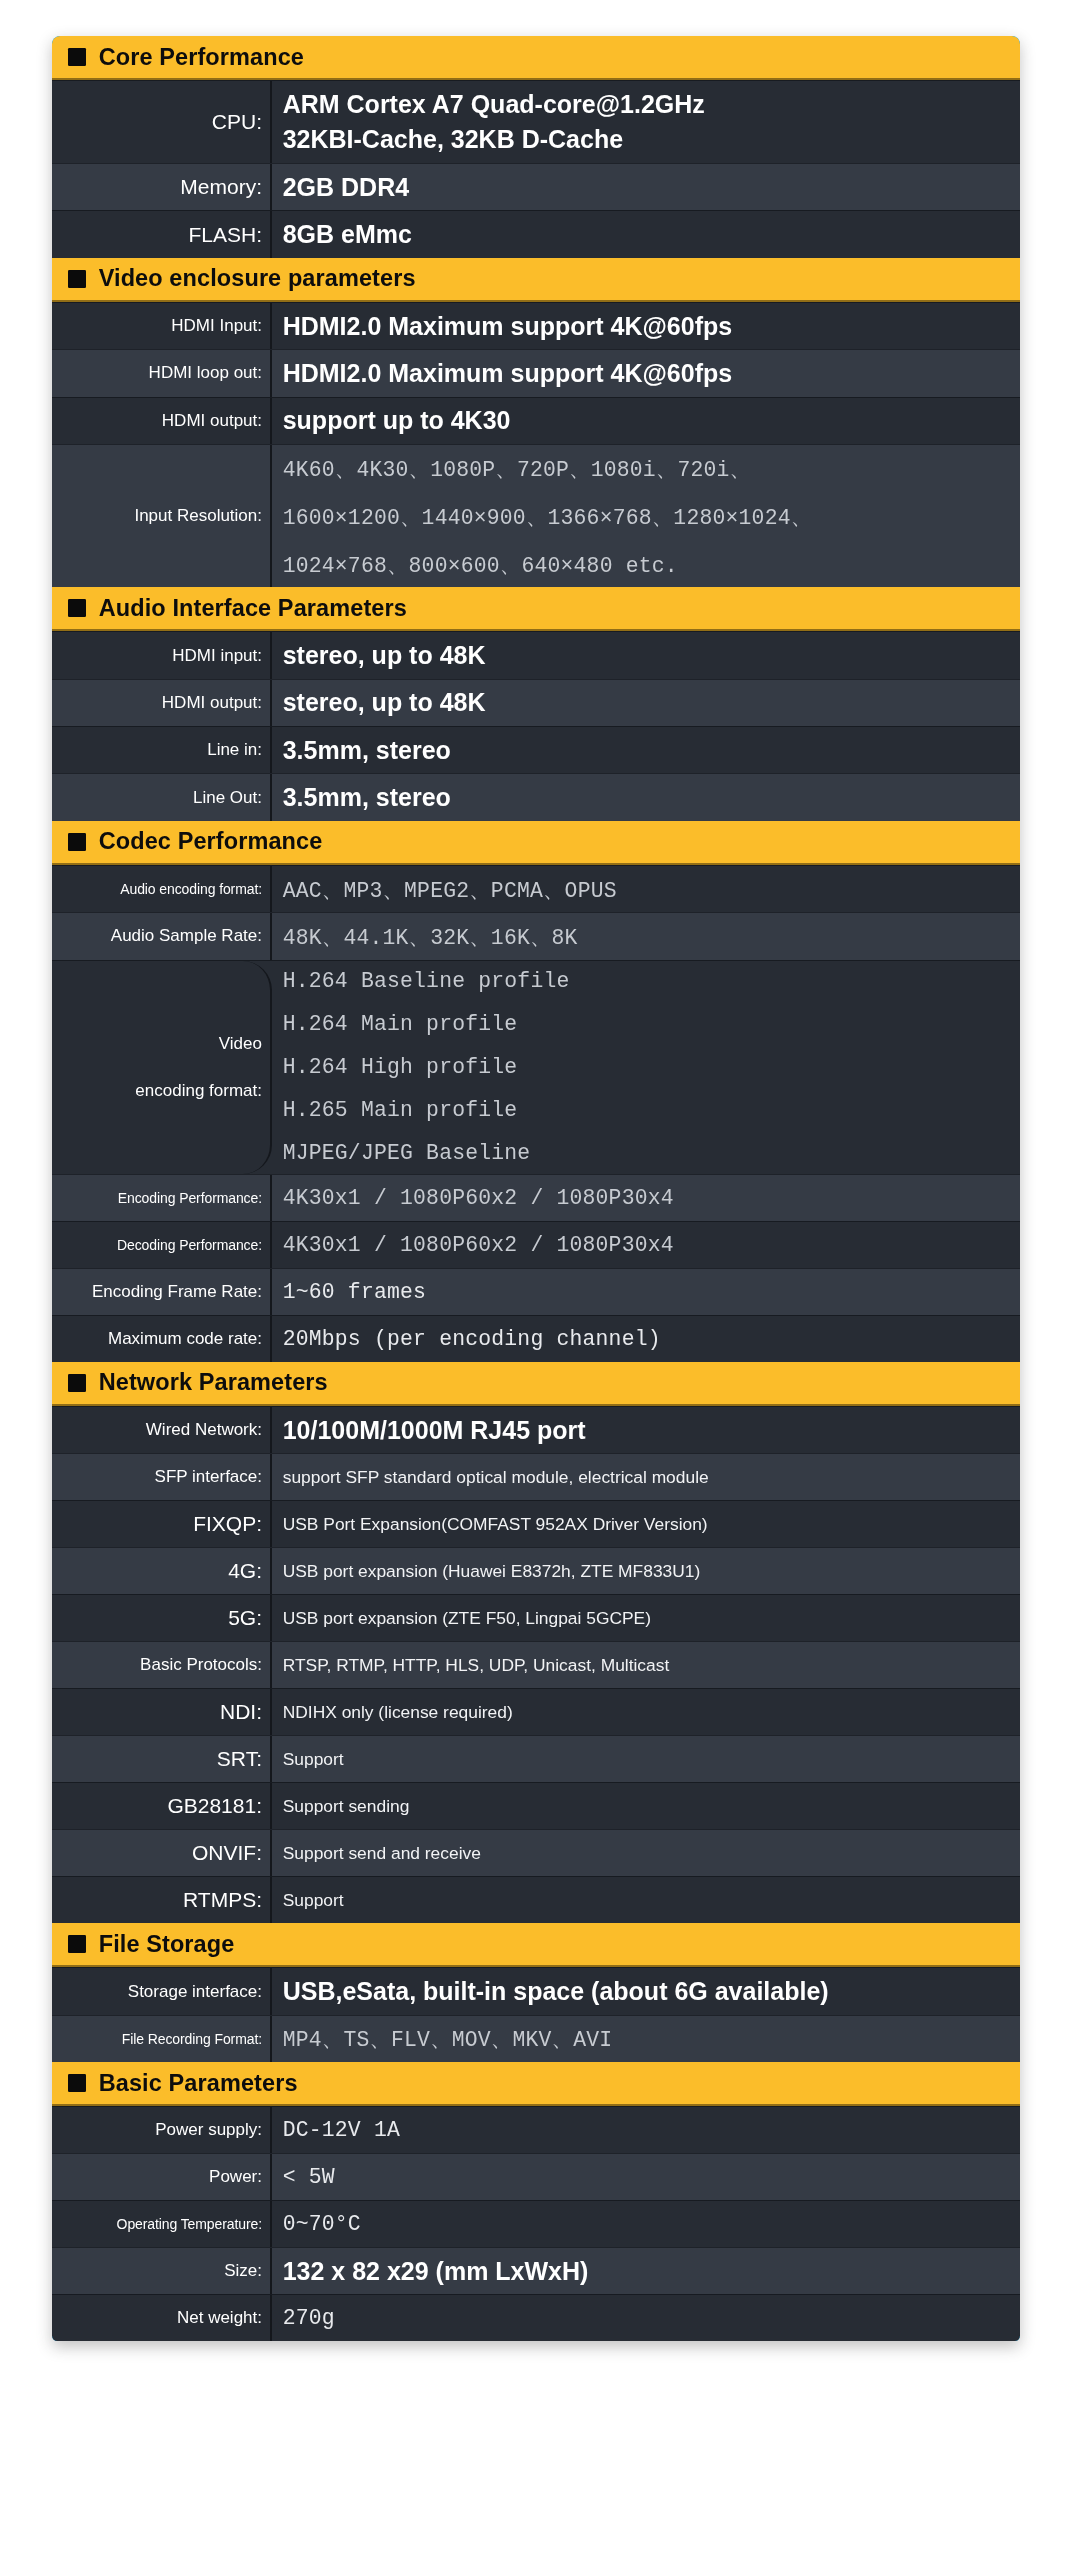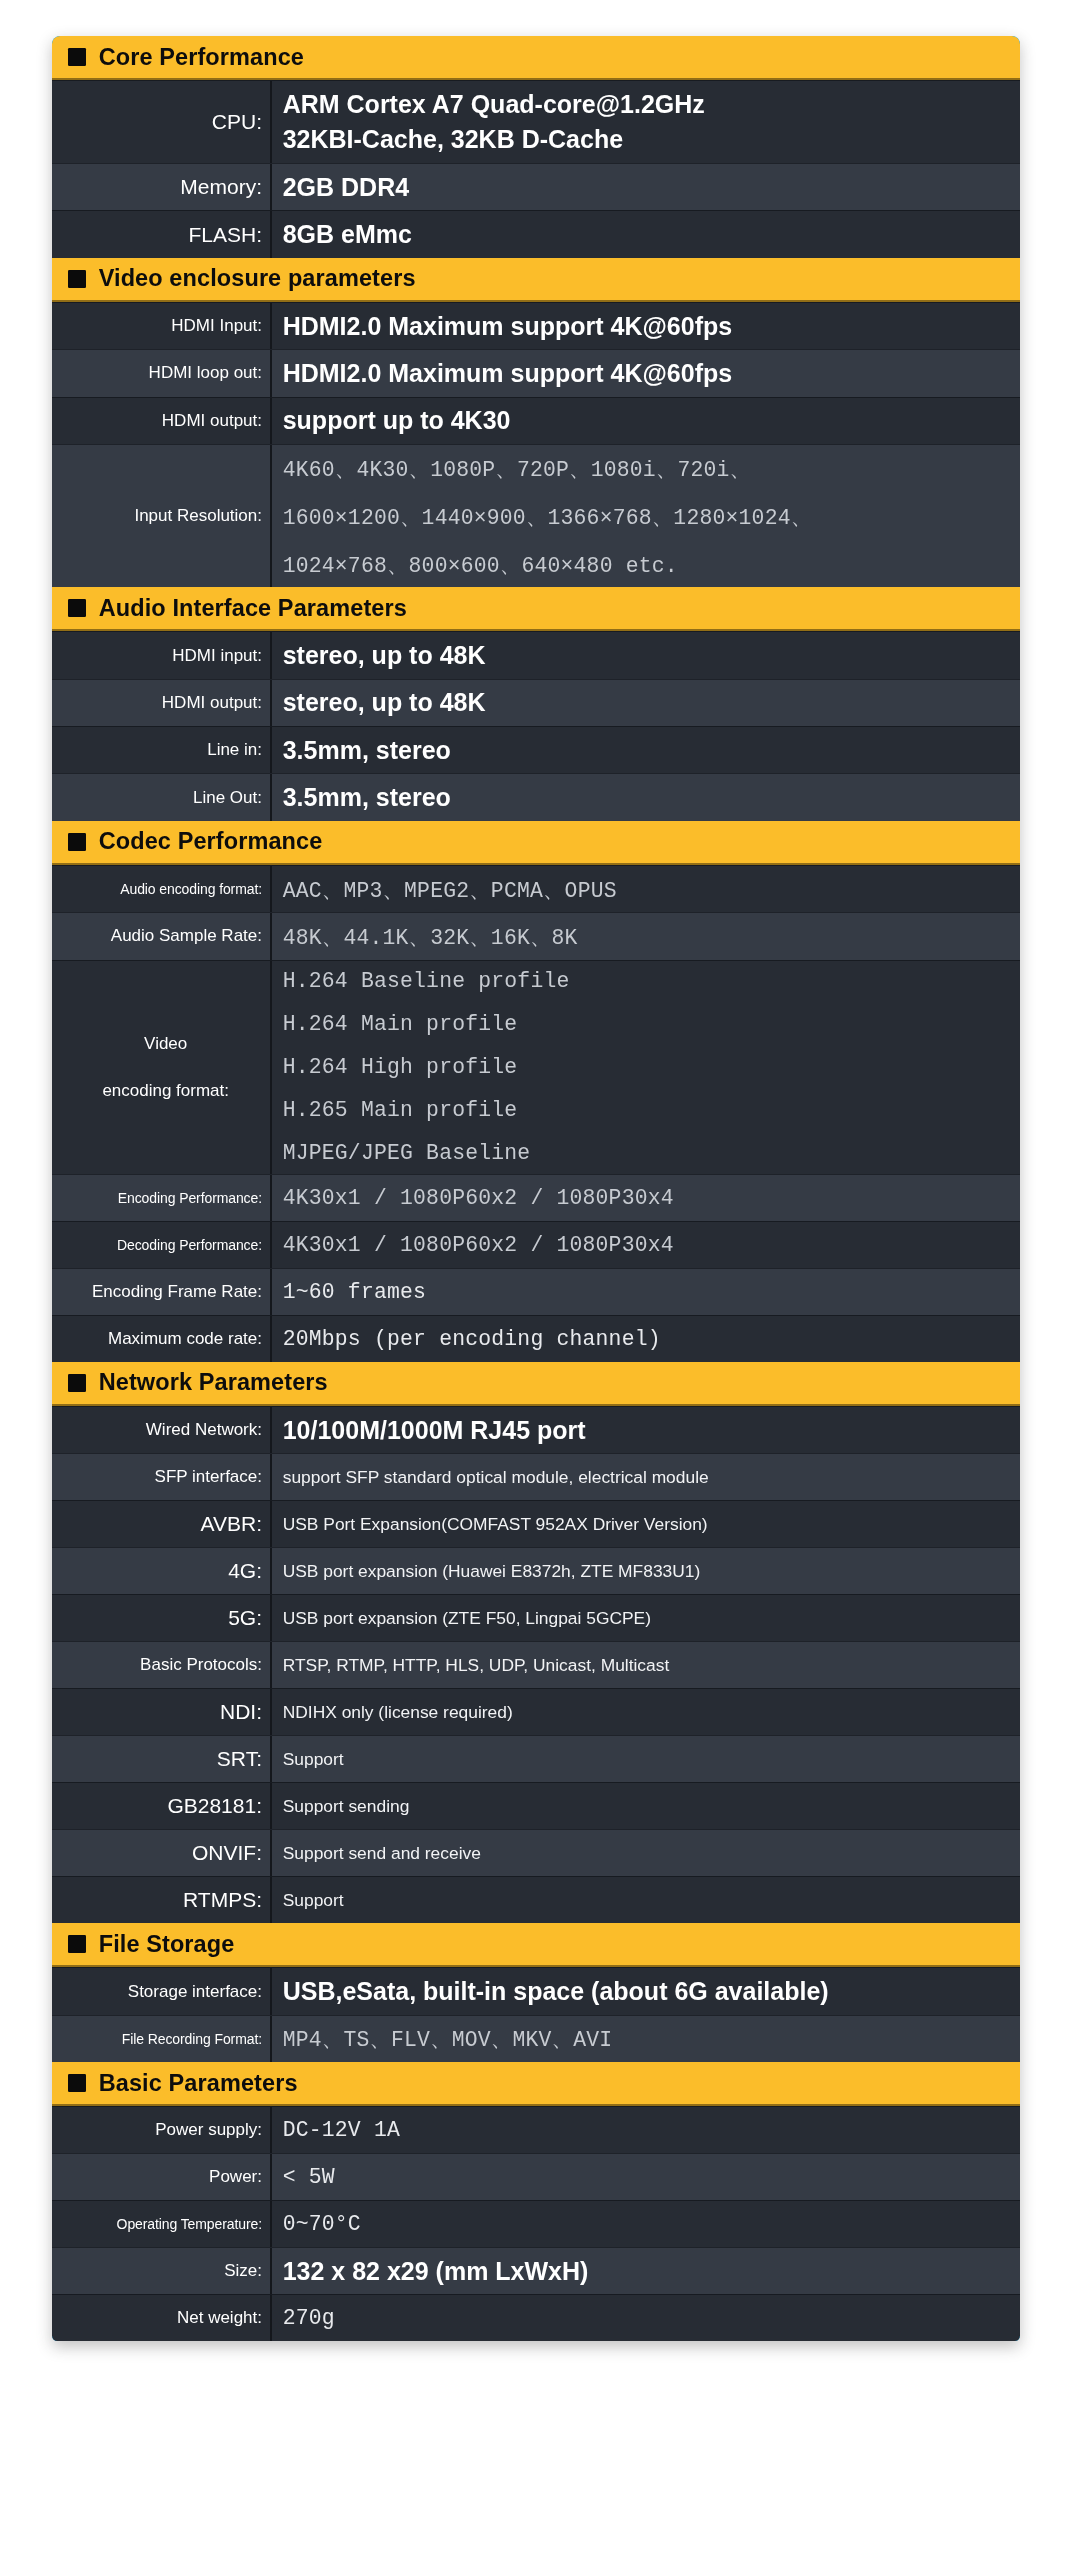--- a/index.html
+++ b/index.html
@@ -33,21 +33,21 @@
   
   .spec-row{display:flex;min-height:46px;border-top:1.3px solid rgba(8,10,14,.5);}
   .section-rows .spec-row:nth-child(odd){background:#272C34;}
   .section-rows .spec-row:nth-child(even){background:#353B45;}
   .row-label{
     width:220px;box-sizing:border-box;flex:0 0 auto;
     border-right:2px solid #14171C;
     display:flex;flex-direction:column;justify-content:center;align-items:flex-end;
     padding:6.7px 8px 6.7px 5.4px;color:#ffffff;text-align:right;
   }
-  .row-label.label-left{align-items:center;text-align:left;padding-left:17.4px;}
+  .row-label.label-left{align-items:flex-end;text-align:left;padding-left:17.4px;border-radius:29px;}
   .row-label .label-line + .label-line{margin-top:27px;}
   .label-lg{font-size:21px;font-weight:500;}
   .label-md{font-size:17px;font-weight:500;}
   .label-sm{font-size:14px;font-weight:500;letter-spacing:-0.1px;}
   .row-value{
     flex:1 1 auto;display:flex;flex-direction:column;justify-content:center;
     padding:8.7px 13.4px 8.7px 10.7px;color:#F2F3F5;
   }
   .size-xl{font-size:25px;font-weight:700;color:#ffffff;}
   .size-lg{font-size:21.4px;font-weight:400;color:#E8EAED;letter-spacing:0.2px;font-family:Liberation Mono, monospace;}
@@ -252,21 +252,21 @@
       <div class="spec-row">
         <div class="row-label label-md">
           <div class="label-line">SFP interface:</div>
         </div>
         <div class="row-value size-md">
           <div class="value-line">support SFP standard optical module, electrical module</div>
         </div>
       </div>
       <div class="spec-row">
         <div class="row-label label-lg">
-          <div class="label-line">AVBR:</div>
+          <div class="label-line">FIXQP:</div>
         </div>
         <div class="row-value size-md">
           <div class="value-line">USB Port Expansion(COMFAST 952AX Driver Version)</div>
         </div>
       </div>
       <div class="spec-row">
         <div class="row-label label-lg">
           <div class="label-line">4G:</div>
         </div>
         <div class="row-value size-md">

